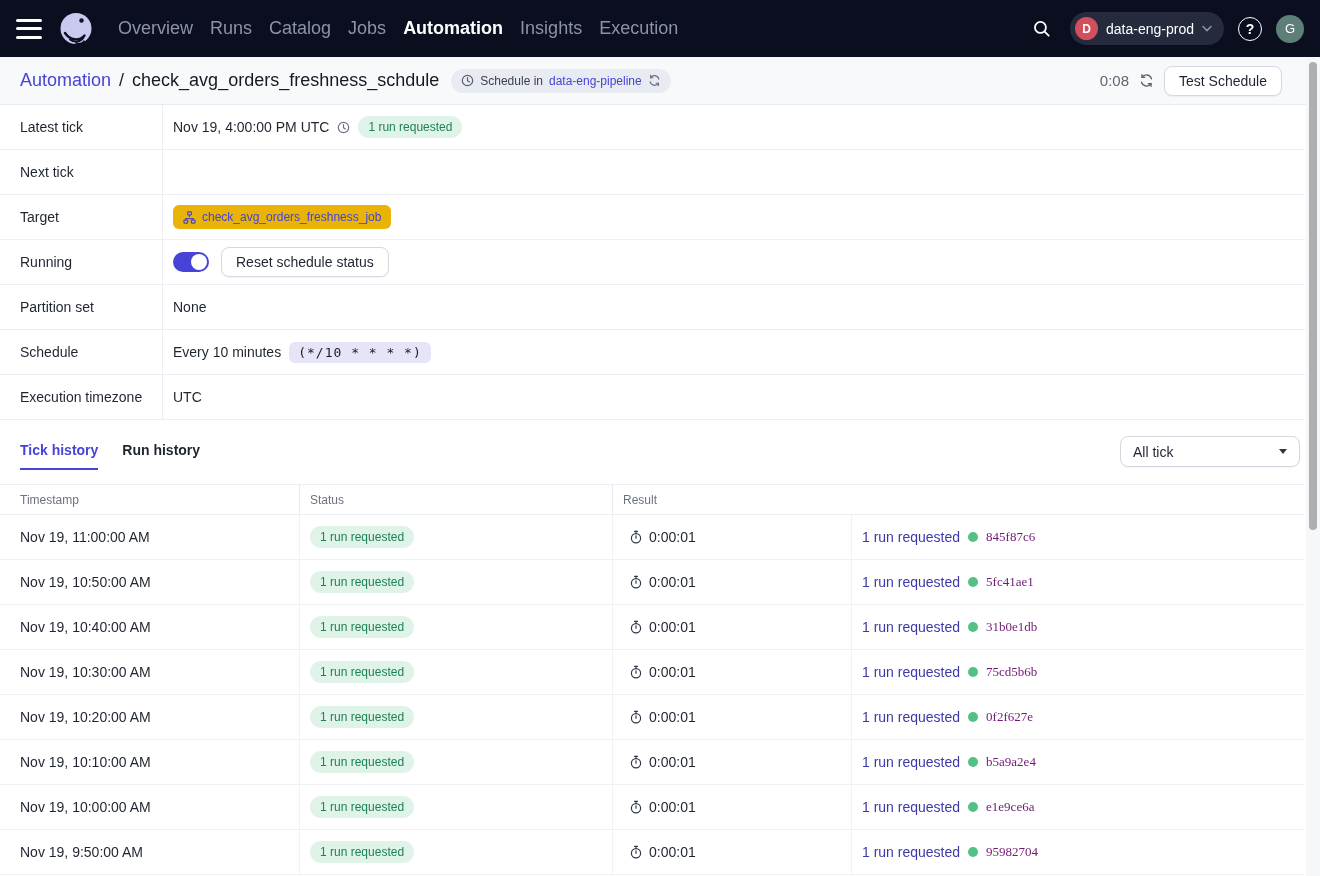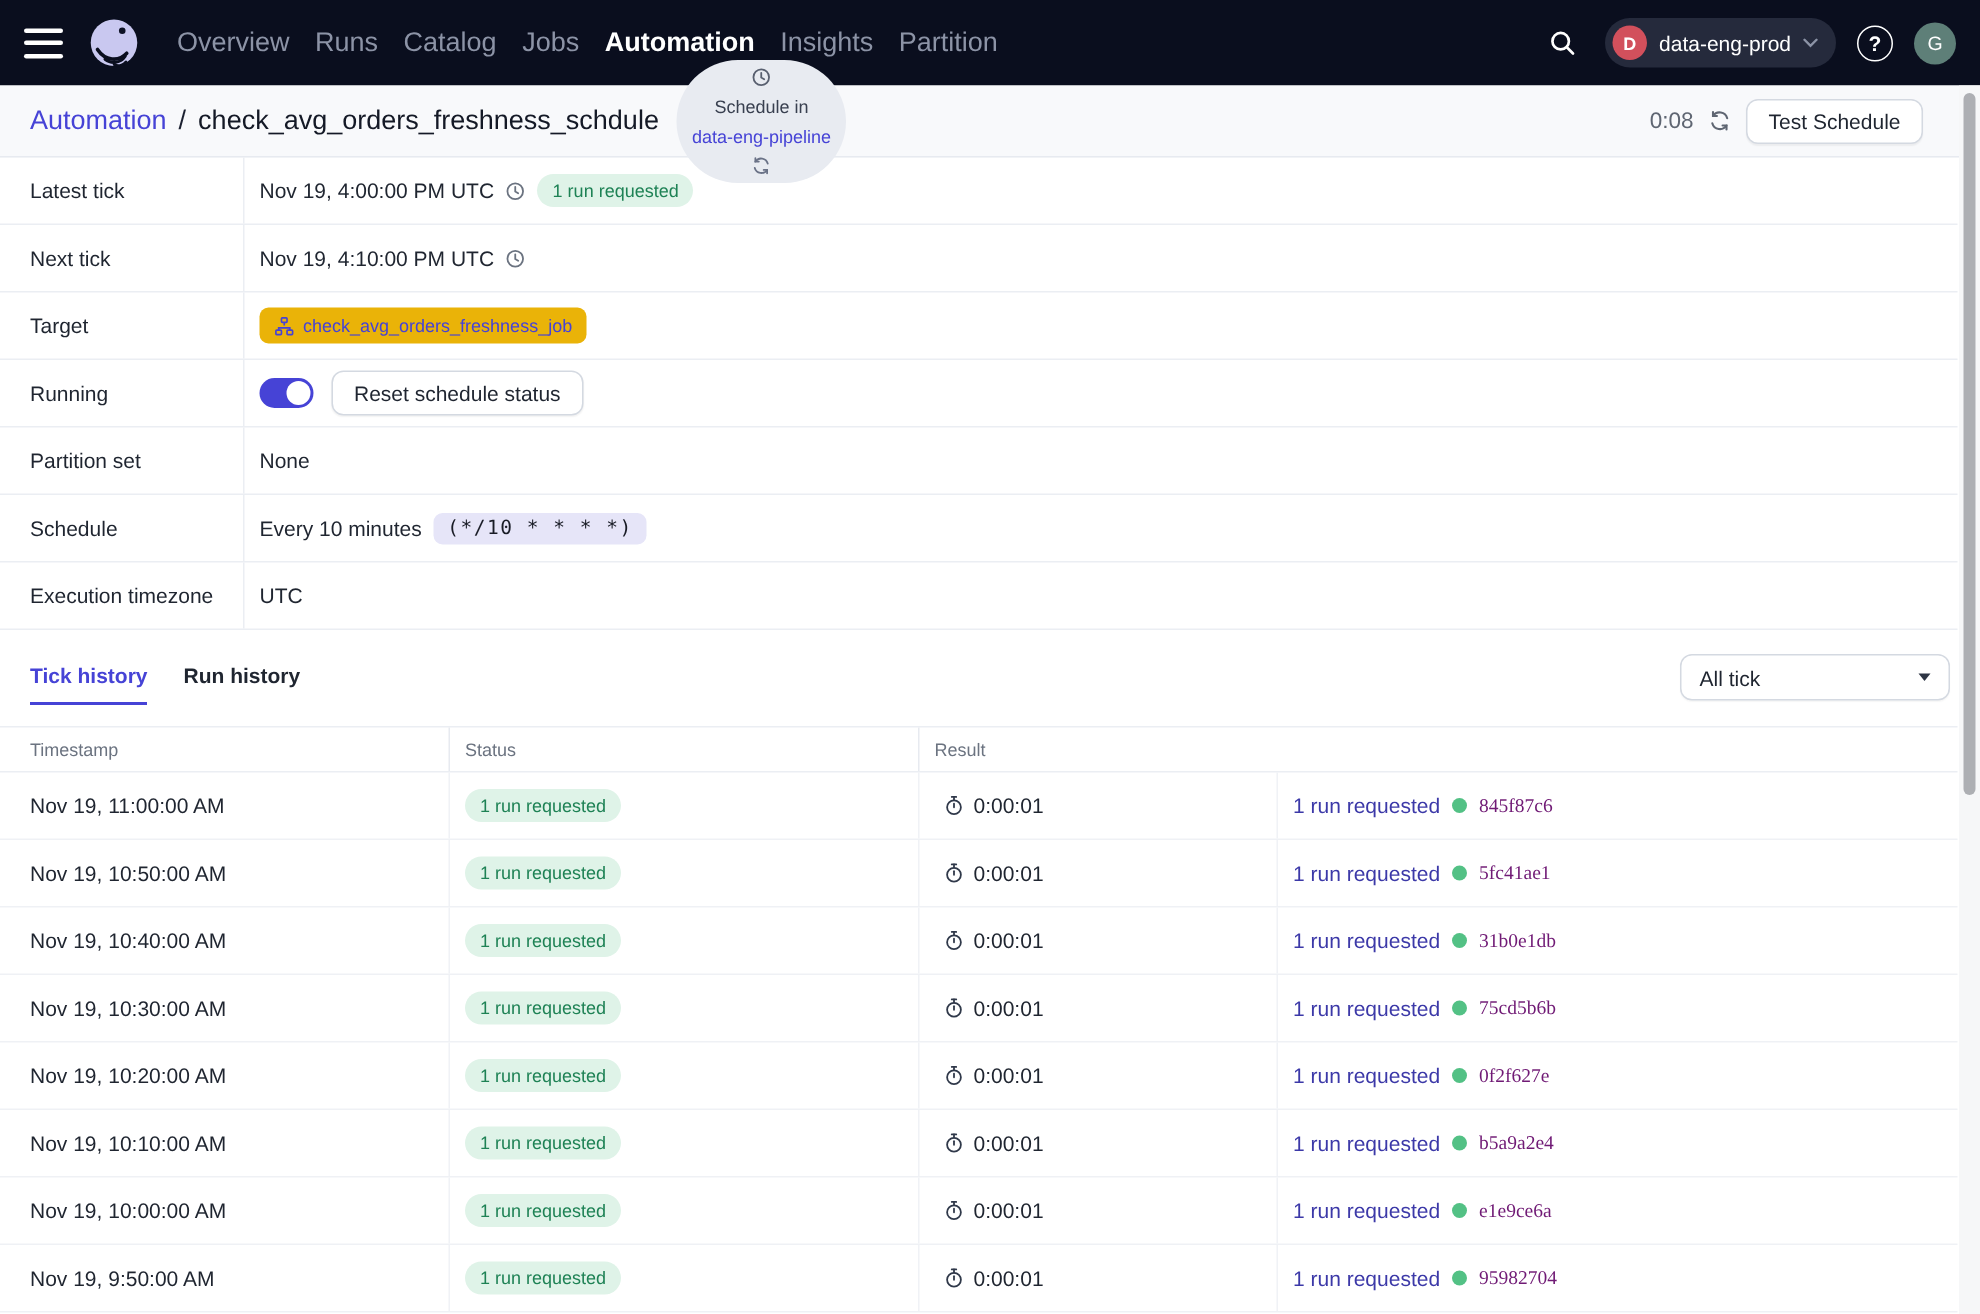--- a/index.html
+++ b/index.html
@@ -20,21 +20,21 @@
   .ws-avatar { width:23px; height:23px; border-radius:50%; background:#D2505C; color:#fff; font-size:12px; font-weight:700; display:flex; align-items:center; justify-content:center; }
   .ws-name { color:#fff; font-size:14px;text-align:center; }
   .help-circle { width:24px; height:24px; border:1.7px solid #fff; border-radius:50%; color:#fff; font-size:14px; font-weight:600; display:flex; align-items:center; justify-content:center; cursor:pointer; }
   .user-avatar { width:28px; height:28px; border-radius:50%; background:#5E7F78; color:#fff; font-size:13px; font-weight:500; display:flex; align-items:center; justify-content:center; cursor:pointer; }
 
   
   .crumbbar { height:48px; background:#F8F9FB; border-bottom:1px solid #E7EAF0; display:flex; align-items:center; padding:0 20px; }
   .crumb-section { font-size:18px; color:#4643D6; cursor:pointer; }
   .crumb-sep { font-size:18px; color:#1B2030; margin:0 8px; }
   .crumb-title { font-size:18px; color:#141926; font-weight:500; }
-  .meta-badge { display:inline-flex; align-items:center; gap:6px; background:#E8EBF1; border-radius:999px; padding:5px 10px; font-size:12px; color:#394050; margin-left:12px;flex-direction:column; }
+  .meta-badge { display:inline-flex; align-items:center; gap:6px; background:#E8EBF1; border-radius:999px; padding:5px 10px; font-size:12px; color:#394050; margin-left:12px; }
   .meta-badge a { color:#4643D6; text-decoration:none; cursor:pointer; }
   .crumb-right { margin-left:auto; display:flex; align-items:center; gap:10px; margin-right:18px; }
   .countdown { font-size:15px; color:#5F6672; }
   .btn { background:#fff; border:1px solid #D4D9E1; border-radius:8px; padding:6px 14px; font-size:14px; color:#1F2530; cursor:pointer; box-shadow:0 1px 1px rgba(0,0,0,.05); font-family:inherit; }
 
   
   .props { width:1305px; }
   .prow { display:flex; align-items:stretch; height:45px; border-bottom:1px solid #EBEEF3; }
   .plabel { flex:0 0 163px; padding-left:20px; border-right:1px solid #EBEEF3; display:flex; align-items:center; font-size:14px; color:#1F2530; }
   .pvalue { padding-left:10px; display:flex; align-items:center; gap:8px; font-size:14px; color:#1F2530; }
@@ -93,21 +93,21 @@
       <path d="M20 34c3 1.5 6.5.5 8-1.8" stroke="#0A0E1E" stroke-width="1.7" fill="none" stroke-linecap="round"></path>
     </svg>
   </div>
   <div class="nav-items" id="nav-items">
       <div class="nav-item">Overview</div>
       <div class="nav-item">Runs</div>
       <div class="nav-item">Catalog</div>
       <div class="nav-item">Jobs</div>
       <div class="nav-item active">Automation</div>
       <div class="nav-item">Insights</div>
-      <div class="nav-item">Partition</div>
+      <div class="nav-item">Execution</div>
     </div>
   <div class="nav-right">
     <div class="search-btn">
       <svg width="19" height="19" viewBox="0 0 18 18" fill="none" stroke="#fff" stroke-width="1.7" stroke-linecap="round">
           <circle cx="8" cy="8" r="5.2"></circle>
           <path d="M12.2 12.2l3.6 3.6"></path>
         </svg>
     </div>
     <div class="ws-pill">
       <div class="ws-avatar">D</div>
@@ -158,27 +158,20 @@
       <span>Nov 19, 4:00:00 PM UTC</span>
       <svg class="icon" width="13" height="13" viewBox="0 0 14 14" fill="none" stroke="#6B7380" stroke-width="1.3" stroke-linecap="round">
           <circle cx="7" cy="7" r="5.6"></circle>
           <path d="M7 3.8v3.4l2.1 1.3"></path>
         </svg>
       <span class="badge-green">1 run requested</span>
     </div>
   </div>
   <div class="prow">
     <div class="plabel">Next tick</div>
-    <div class="pvalue">
-      <span>Nov 19, 4:10:00 PM UTC</span>
-      <svg class="icon" width="13" height="13" viewBox="0 0 14 14" fill="none" stroke="#6B7380" stroke-width="1.3" stroke-linecap="round">
-          <circle cx="7" cy="7" r="5.6"></circle>
-          <path d="M7 3.8v3.4l2.1 1.3"></path>
-        </svg>
-    </div>
   </div>
   <div class="prow">
     <div class="plabel">Target</div>
     <div class="pvalue">
       <span class="target-pill">
         <svg class="icon" width="13" height="13" viewBox="0 0 14 14" fill="none" stroke="#4643D6" stroke-width="1.2">
             <rect x="5" y="1" width="4" height="3.2" rx="0.6"></rect>
             <rect x="1" y="9.8" width="4" height="3.2" rx="0.6"></rect>
             <rect x="9" y="9.8" width="4" height="3.2" rx="0.6"></rect>
             <path d="M7 4.2v2.3M3 9.8V8.2h8v1.6"></path>

